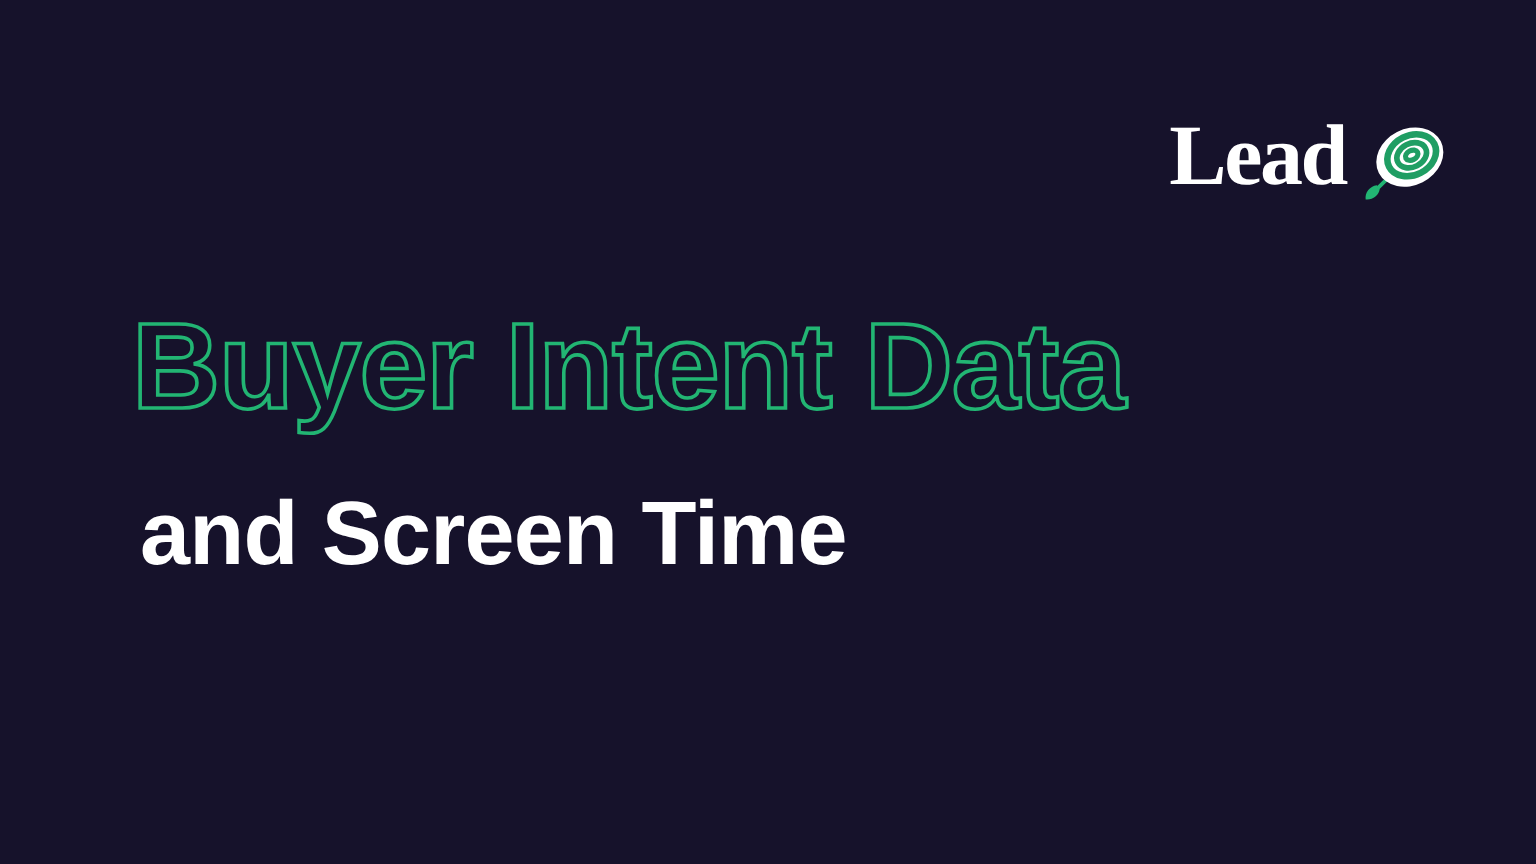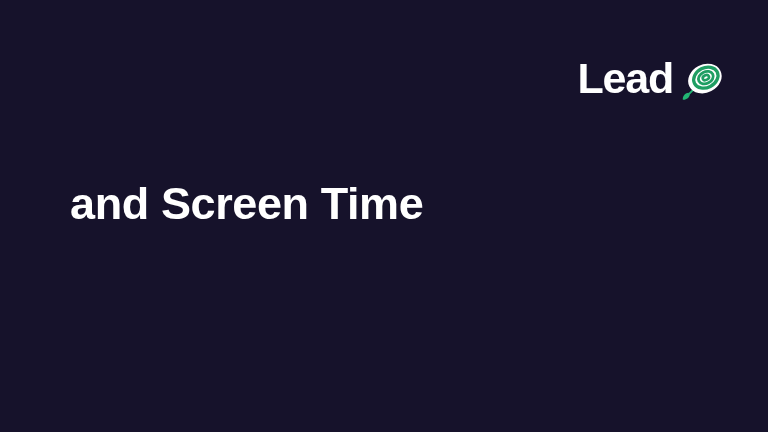--- a/index.html
+++ b/index.html
@@ -29,21 +29,21 @@
     top: 52px;
     right: 41px;
     display: flex;
     align-items: center;
     height: 52px;
     line-height: 1;
     white-space: nowrap;
   }
 
   .logo-word {
-    font-family: Liberation Sans, sans-serif;
+    font-family: Liberation Serif, serif;
     font-size: 43px;
     font-weight: bold;
     letter-spacing: -1.2px;
     line-height: 1;
     display: inline-block;
   }
 
   .logo-word-lead {
     color: #ffffff;
     margin-right: 7px;
@@ -128,17 +128,18 @@
           <ellipse cx="55" cy="46" rx="16.5" ry="12.5" stroke-width="6"></ellipse>
           <ellipse cx="55" cy="46" rx="7" ry="5" stroke-width="5.5"></ellipse>
         </g>
       </svg>
     </span>
 
   </div>
 
   <div id="text-block">
 
+    <h1 id="headline">Buyer Intent Data</h1>
 
     <h2 id="subheadline">and Screen Time</h2>
   </div>
 
 </div>
 
 </body></html>

